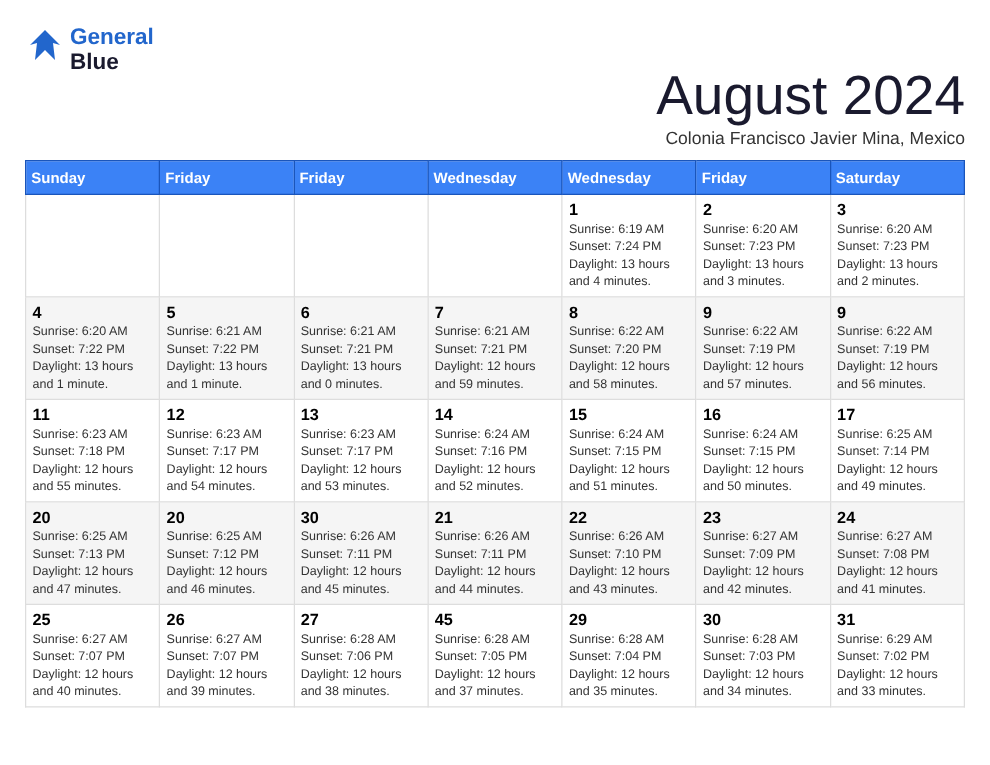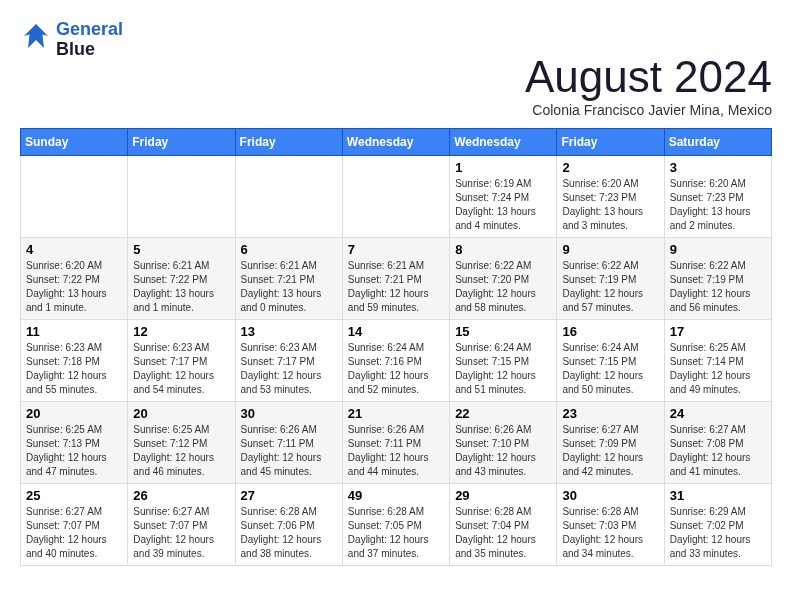--- a/index.html
+++ b/index.html
@@ -319,21 +319,21 @@
 and 39 minutes.</div>
         </td>
         <td>
           <div class="day-number">27</div>
           <div class="day-info" style="white-space: pre-line;">Sunrise: 6:28 AM
 Sunset: 7:06 PM
 Daylight: 12 hours
 and 38 minutes.</div>
         </td>
         <td>
-          <div class="day-number">49</div>
+          <div class="day-number">45</div>
           <div class="day-info" style="white-space: pre-line;">Sunrise: 6:28 AM
 Sunset: 7:05 PM
 Daylight: 12 hours
 and 37 minutes.</div>
         </td>
         <td>
           <div class="day-number">29</div>
           <div class="day-info" style="white-space: pre-line;">Sunrise: 6:28 AM
 Sunset: 7:04 PM
 Daylight: 12 hours

